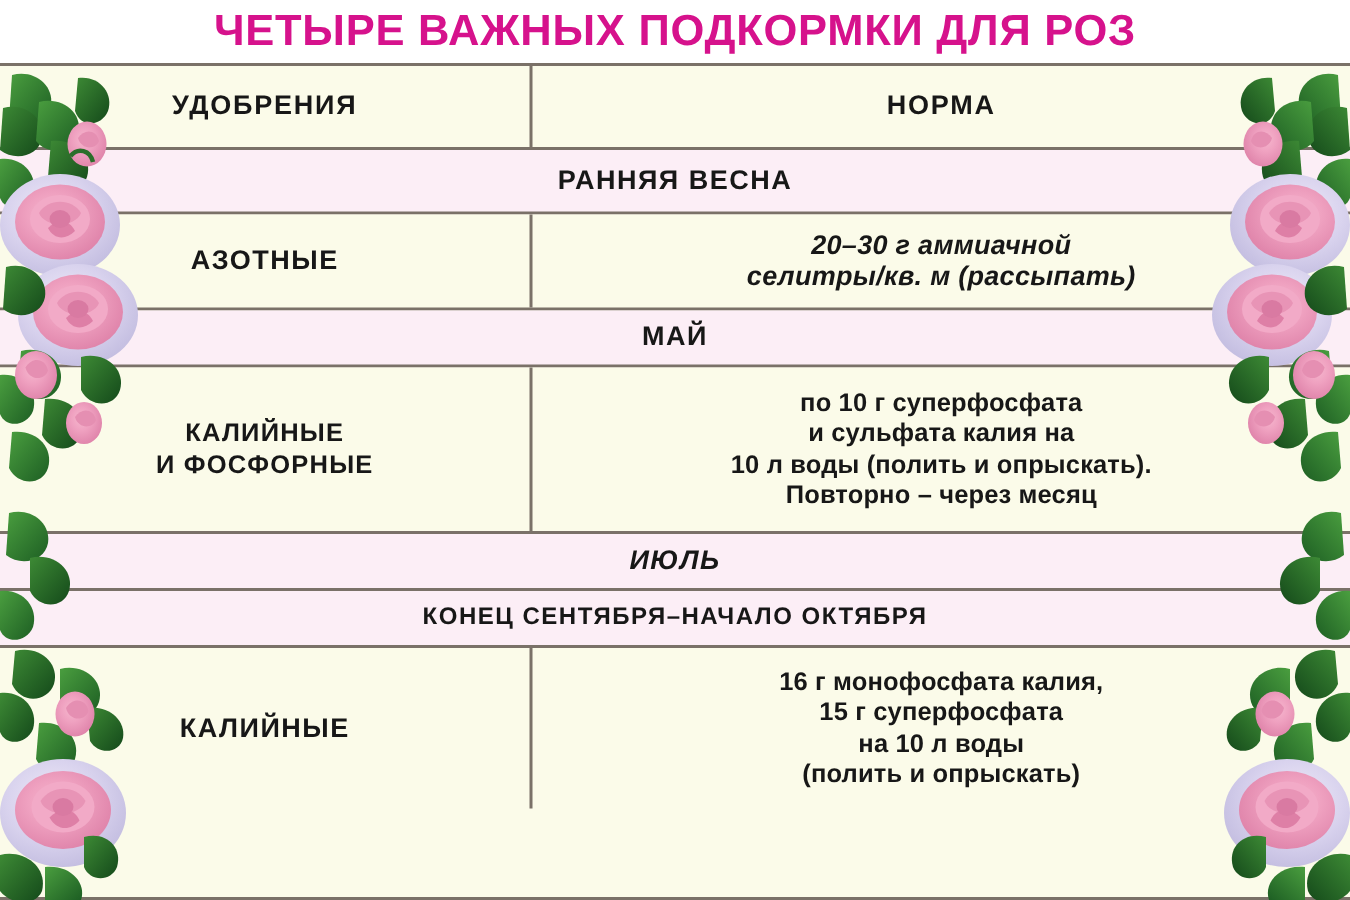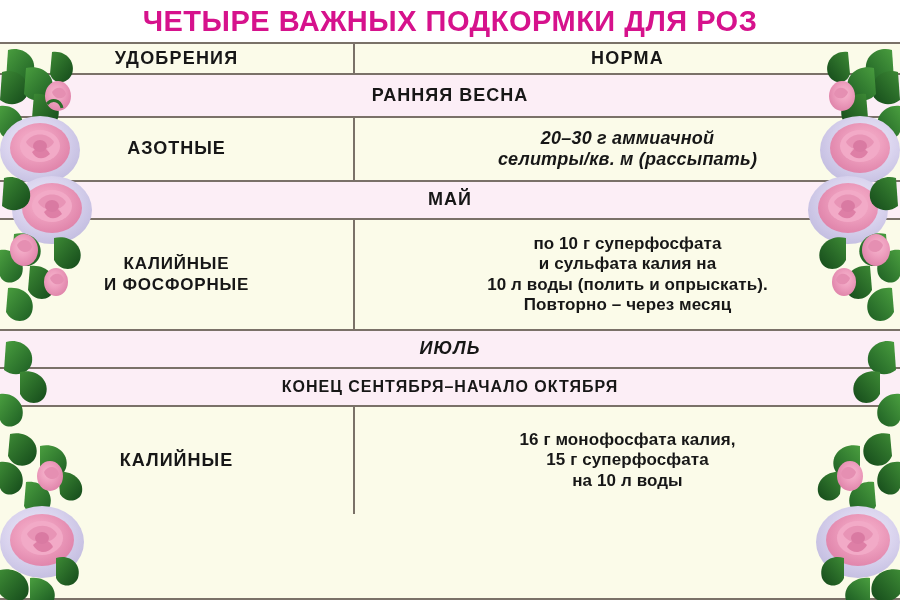--- a/index.html
+++ b/index.html
@@ -72,21 +72,21 @@
     font-weight: bold;
     line-height: 1.18;
   }
 
   .cell.left  { width: 355px; flex: 0 0 355px; border-right: 2px solid #7a7168; }
   .cell.right { flex: 1 1 auto; }
 
   .cell.full  { width: 100%; flex: 1 1 auto; }
 
   
-  .r-head   { height: 31px; }
+  .r-head   { height: 56px; }
   .r-head .cell { font-size: 18px; letter-spacing: 1.2px; }
 
   .r-band   { height: 43px; }
   .r-band .cell { font-size: 18px; letter-spacing: 1.0px; }
 
   .r-azot   { height: 64px; }
   .r-azot .cell.left  { font-size: 18px; letter-spacing: 1.0px; }
   .r-azot .cell.right { font-size: 18px; letter-spacing: 0.2px; font-style: italic; }
 
   .r-band2  { height: 38px; }
@@ -186,20 +186,21 @@
     <div class="trow pink r-band4">
       <div class="cell full">КОНЕЦ СЕНТЯБРЯ–НАЧАЛО ОКТЯБРЯ</div>
     </div>
     <div class="trow cream r-kal">
       <div class="cell left">КАЛИЙНЫЕ</div>
       <div class="cell right">
         <span class="multiline">
           <span>16 г монофосфата калия,</span>
           <span>15 г суперфосфата</span>
           <span>на 10 л воды</span>
+          <span>(полить и опрыскать)</span>
         </span>
       </div>
     </div>
 
   </div>
 
   <div class="rose-col left">
     <div class="rose-cluster">
       <svg class="rose-svg" viewBox="0 0 96 558" xmlns="http://www.w3.org/2000/svg">
         <defs>

